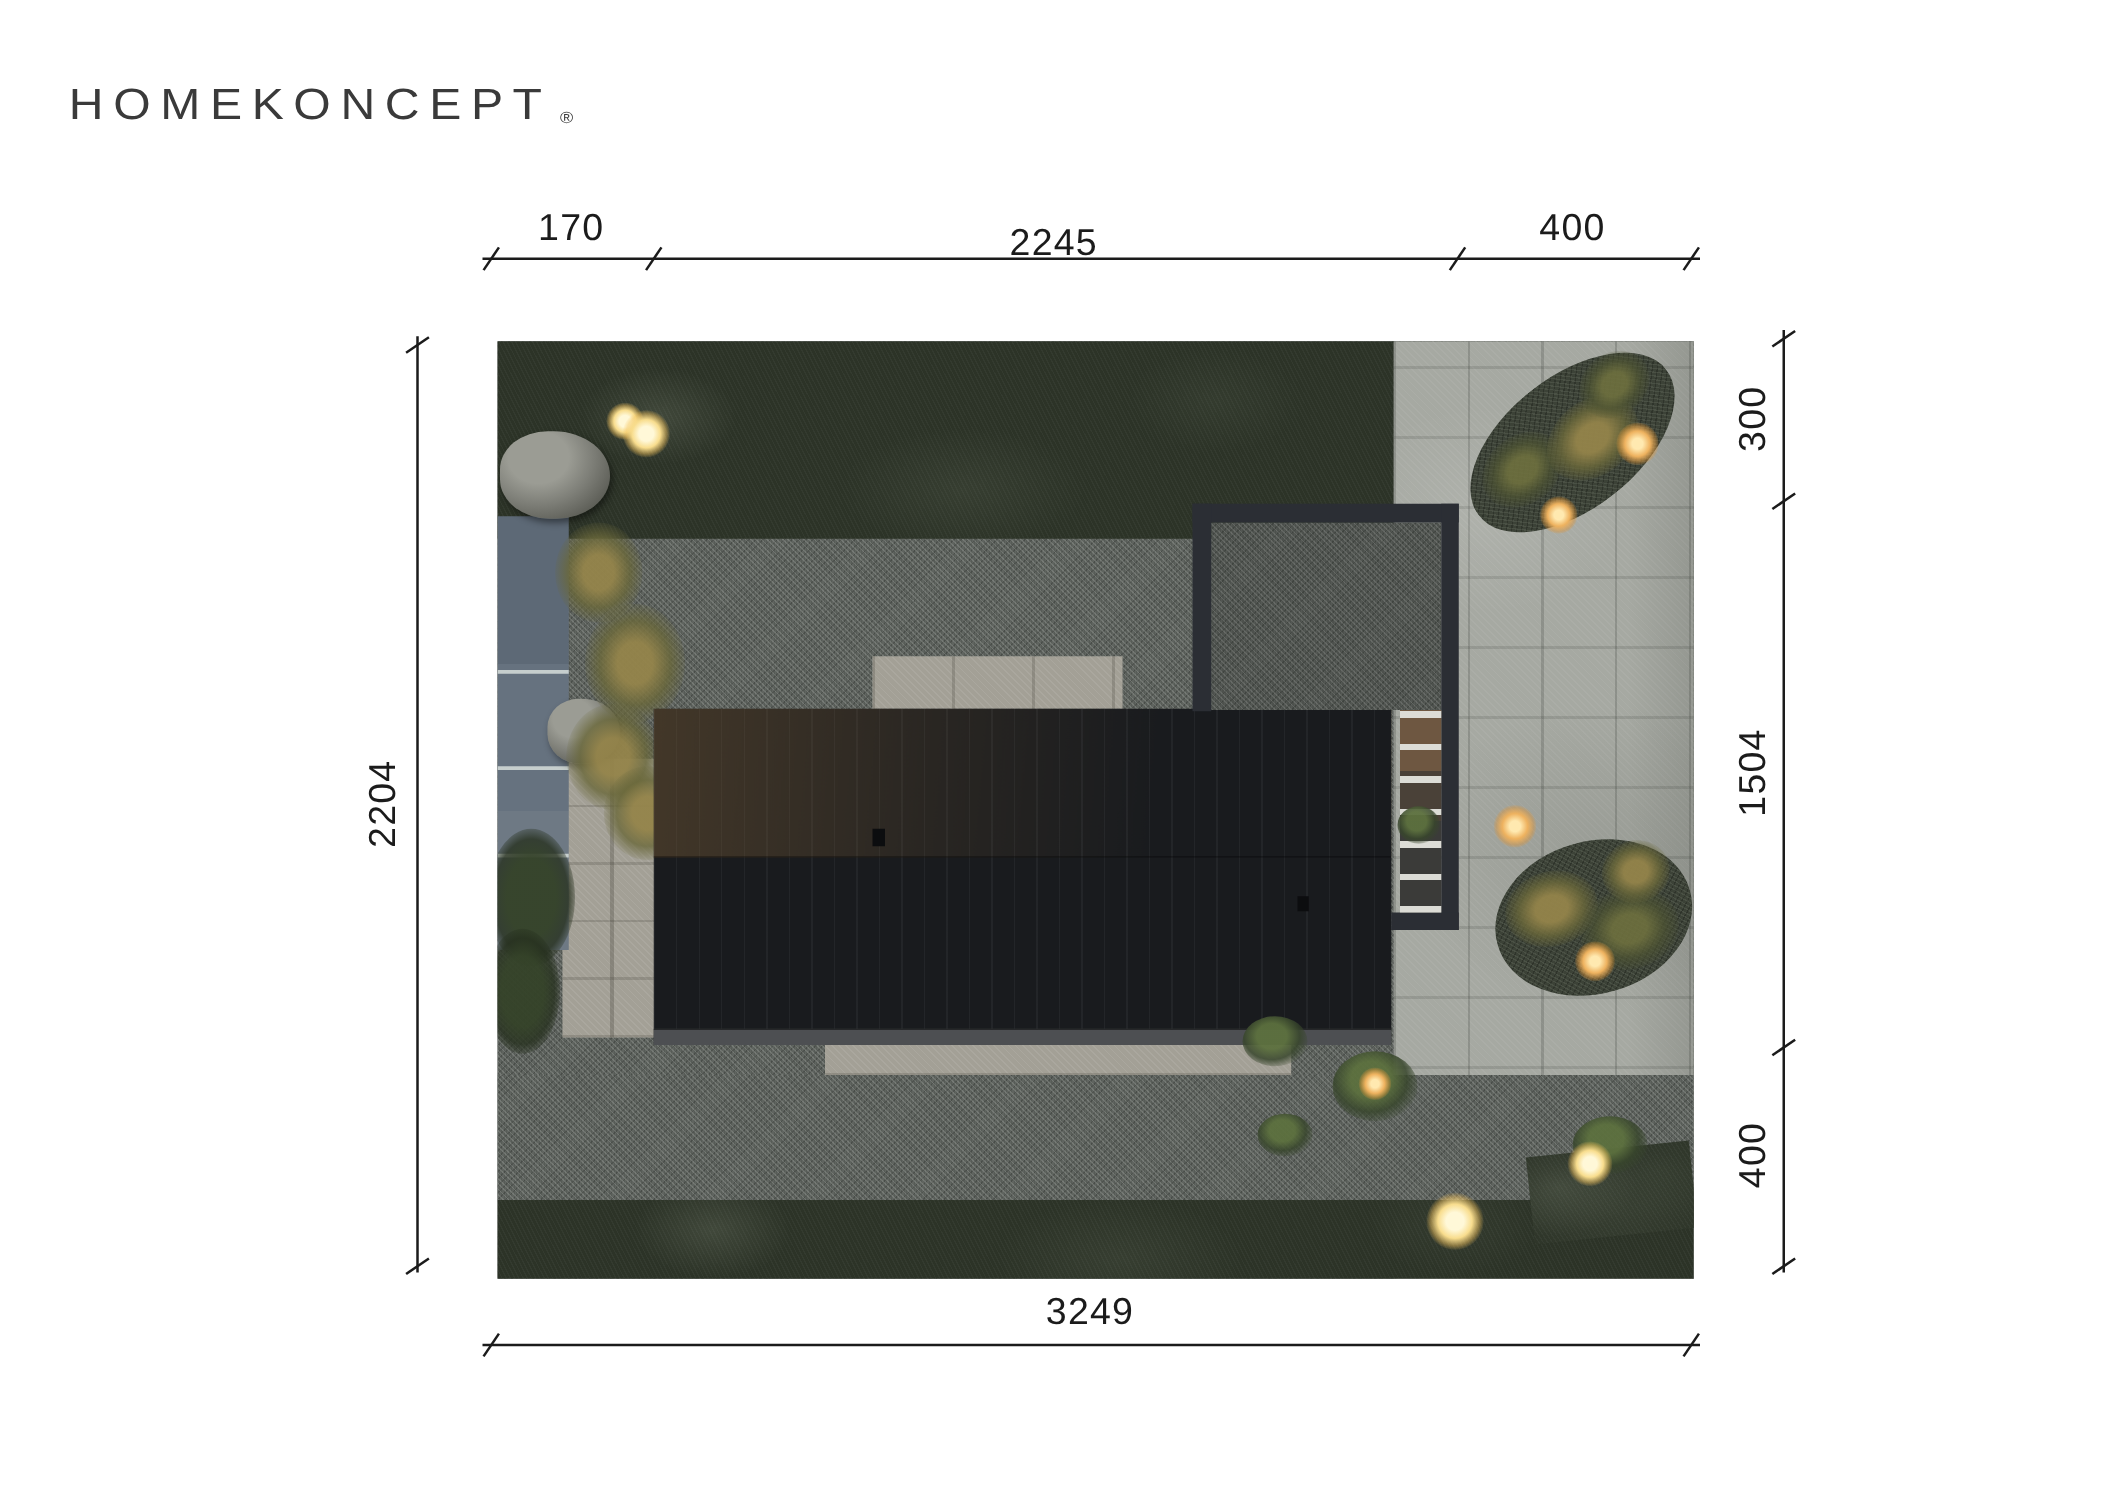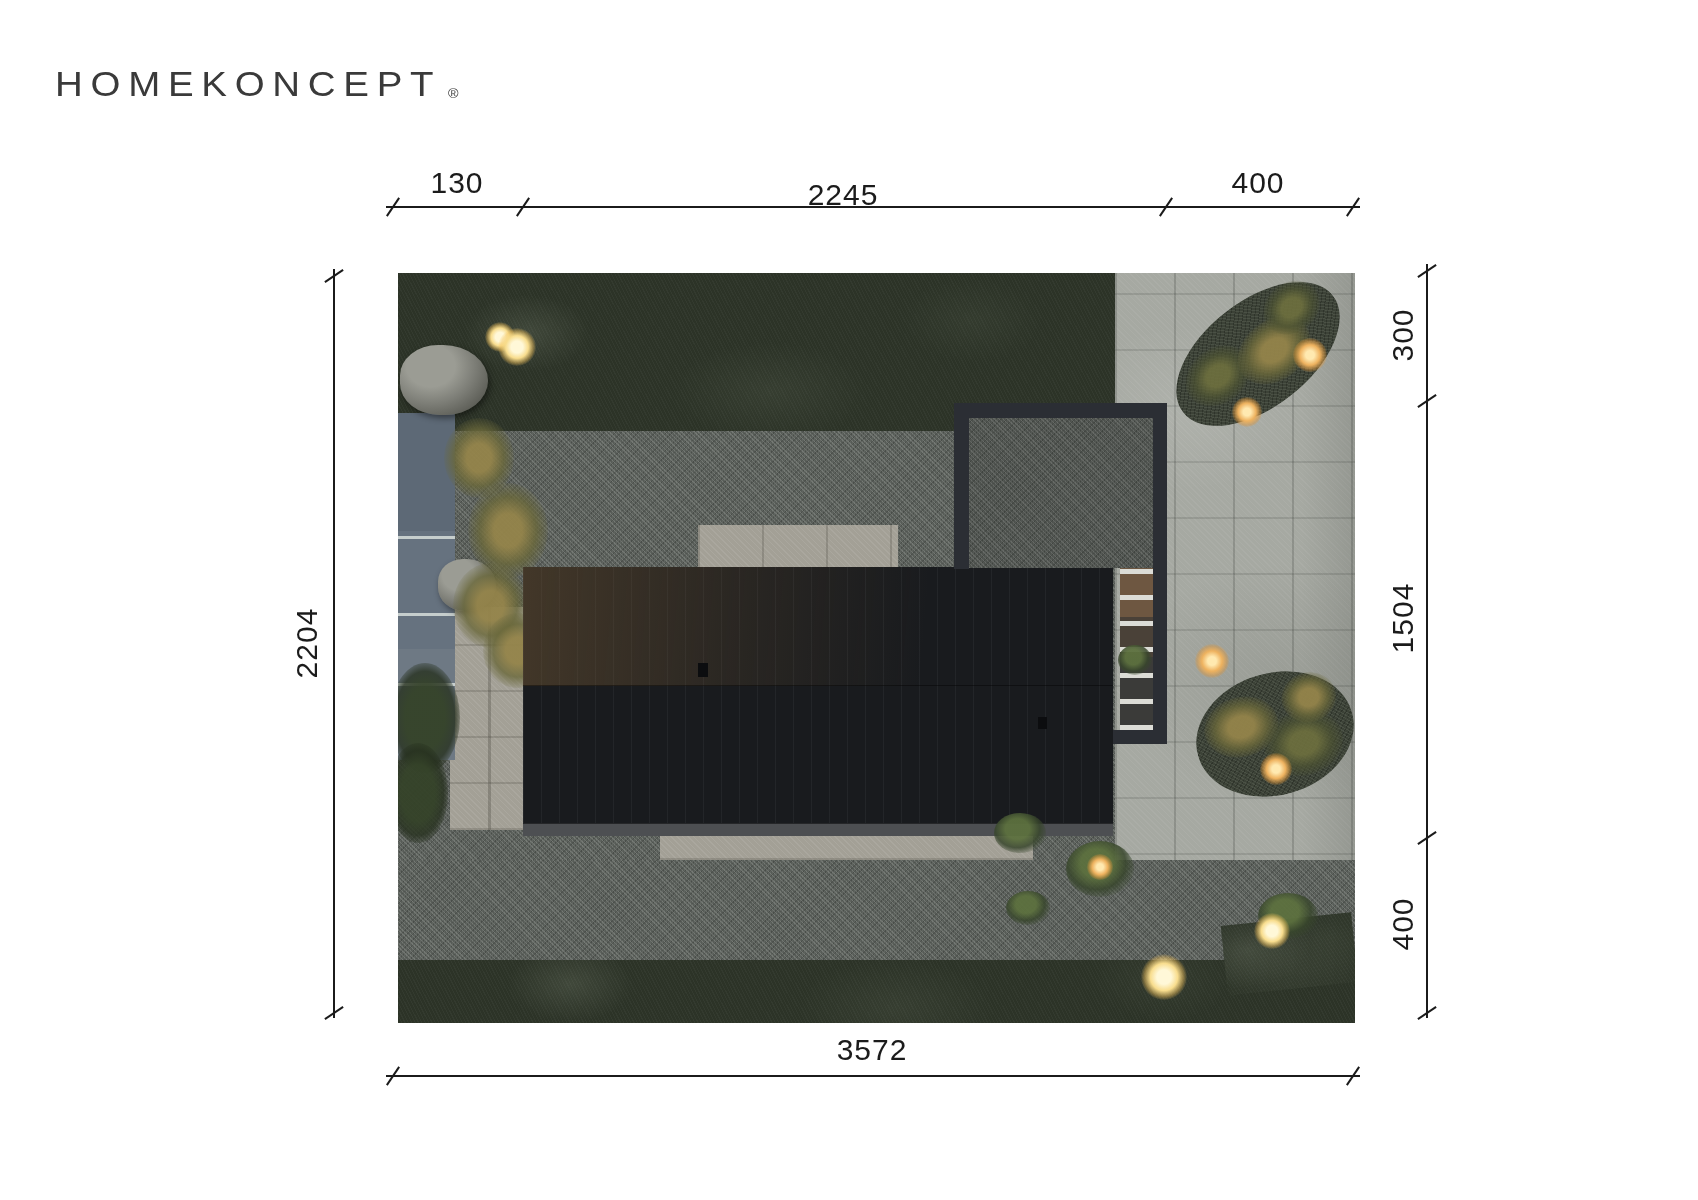--- a/index.html
+++ b/index.html
@@ -141,29 +141,29 @@
     <div class="light" style="left:743px;top:681px;width:46px;height:46px;"></div>
     <div class="light" style="left:856px;top:640px;width:36px;height:36px;"></div>
   </div>
 
   <div class="dimline" style="left:386px;top:176px;width:974px;height:2px;">
     <span class="tick-h" style="left:6px;"></span>
     <span class="tick-h" style="left:136px;"></span>
     <span class="tick-h" style="left:779px;"></span>
     <span class="tick-h" style="left:966px;"></span>
   </div>
-  <span class="dimlabel" style="left:457px;top:153px;">130</span>
+  <span class="dimlabel" style="left:457px;top:153px;">170</span>
   <span class="dimlabel" style="left:843px;top:165px;">2245</span>
   <span class="dimlabel" style="left:1258px;top:153px;">400</span>
 
   <div class="dimline" style="left:386px;top:1045px;width:974px;height:2px;">
     <span class="tick-h" style="left:6px;"></span>
     <span class="tick-h" style="left:966px;"></span>
   </div>
-  <span class="dimlabel" style="left:872px;top:1020px;">3572</span>
+  <span class="dimlabel" style="left:872px;top:1020px;">3249</span>
 
   <div class="dimline" style="left:333px;top:239px;width:2px;height:749px;">
     <span class="tick-v" style="top:6px;"></span>
     <span class="tick-v" style="top:743px;"></span>
   </div>
   <span class="dimlabel rot" style="left:307px;top:613px;">2204</span>
 
   <div class="dimline" style="left:1426px;top:234px;width:2px;height:754px;">
     <span class="tick-v" style="top:6px;"></span>
     <span class="tick-v" style="top:136px;"></span>

